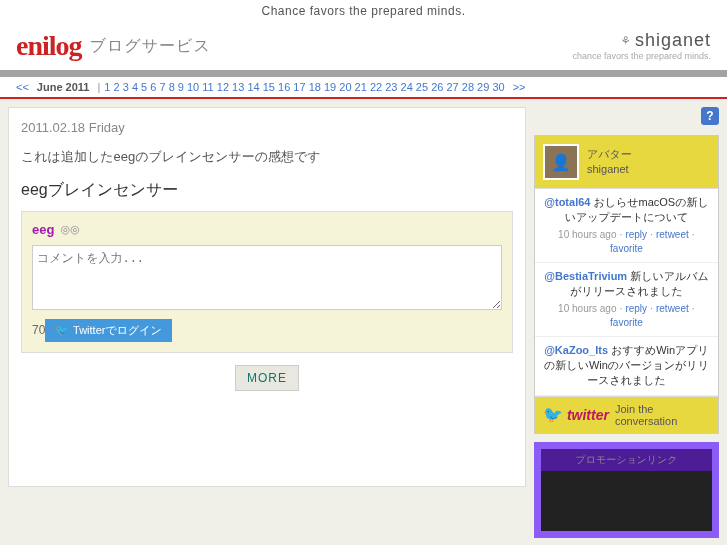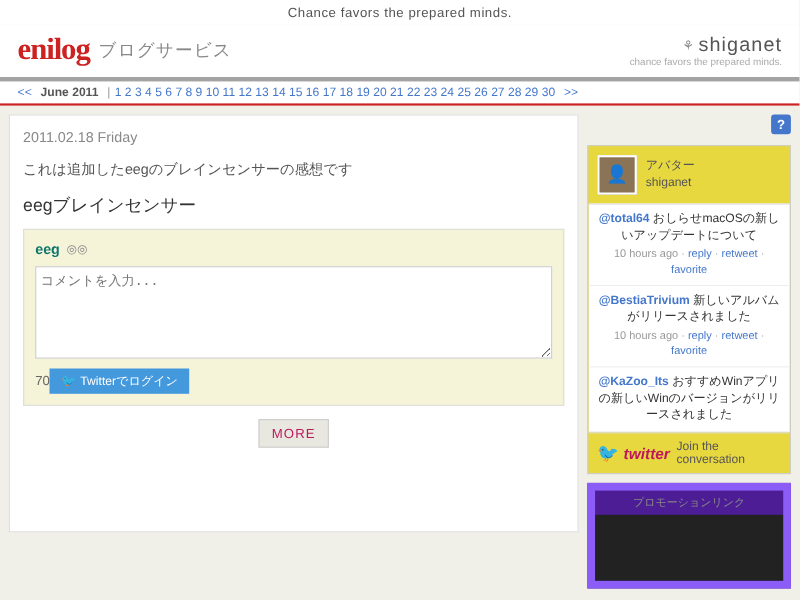--- a/index.html
+++ b/index.html
@@ -19,21 +19,21 @@
       color: #555;
       letter-spacing: 0.5px;
     }
 
     
     #header {
       background: #fff;
       display: flex;
       align-items: center;
       padding: 8px 16px;
-      border-bottom: 4px solid #a3a3a3;
+      border-bottom: 7px solid #a3a3a3;
       position: relative;
       text-align: right;
     }
     #logo {
       font-size: 28px;
       font-weight: bold;
       color: #cc2222;
       letter-spacing: -1px;
       font-family: Georgia, serif;
     }
@@ -126,31 +126,31 @@
       padding: 10px;
       margin-top: 10px;
     }
     #comment-header {
       display: flex;
       align-items: center;
       margin-bottom: 8px;
       gap: 6px;
     }
     #eeg-label {
-      color: #0f766e;
+      color: #a21caf;
       font-weight: bold;
       font-size: 13px;
     }
     #comment-icons {
       font-size: 11px;
       color: #888;
     }
     #comment-textarea {
       width: 100%;
-      height: 84px;
+      height: 65px;
       border: 1px solid #ccc;
       background: #fff;
       resize: vertical;
       font-size: 12px;
       padding: 4px;
     }
     #comment-footer {
       display: flex;
       justify-content: flex-start;
       align-items: center;
@@ -174,21 +174,21 @@
     #more-btn-wrap {
       text-align: center;
       margin-top: 12px;
     }
     #more-btn {
       background: #e8e8e0;
       border: 1px solid #ccc;
       padding: 5px 11px;
       font-size: 12px;
       cursor: pointer;
-      color: #be185d;
+      color: #0f766e;
       letter-spacing: 1px;
     }
 
     
     #sidebar {
       width: 185px;
       display: flex;
       flex-direction: column;
       gap: 8px;
     }

